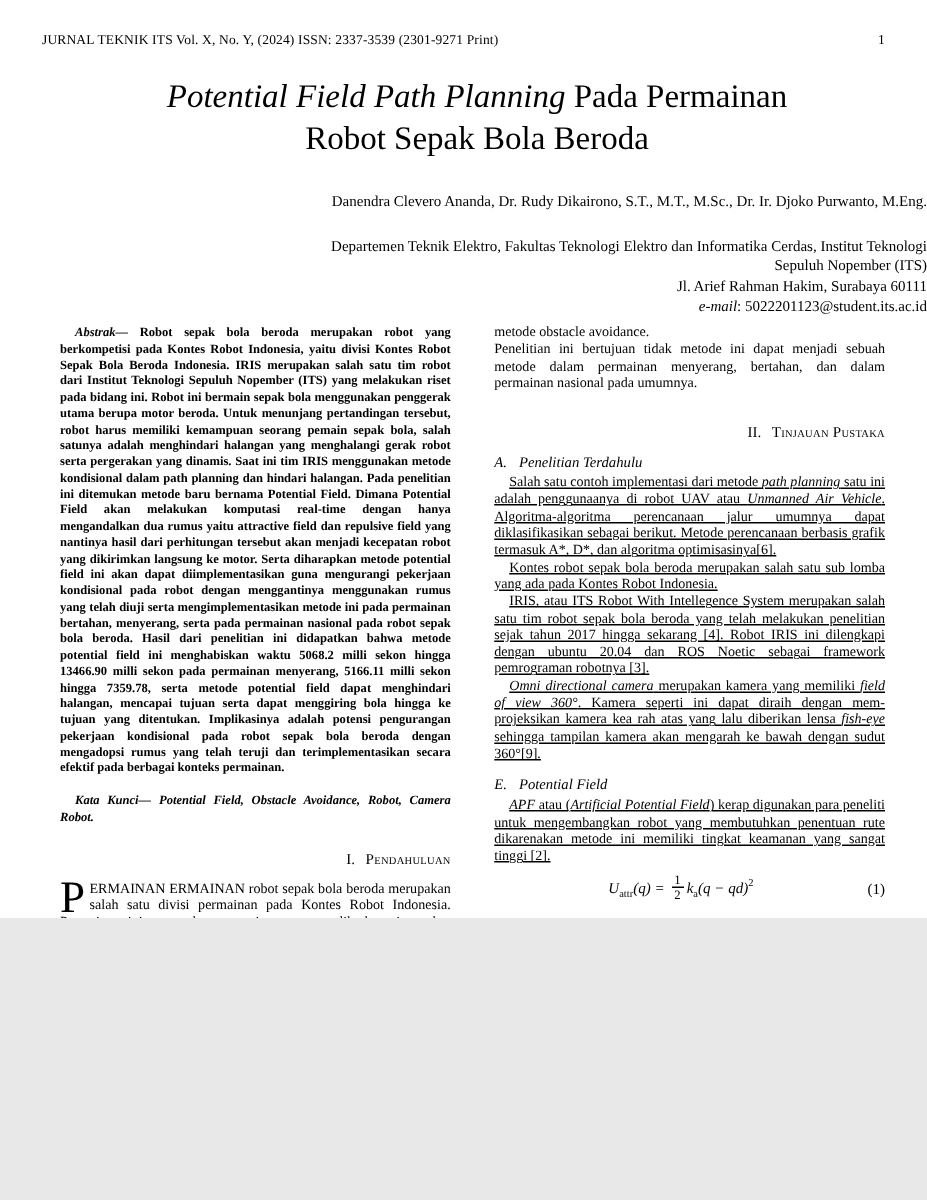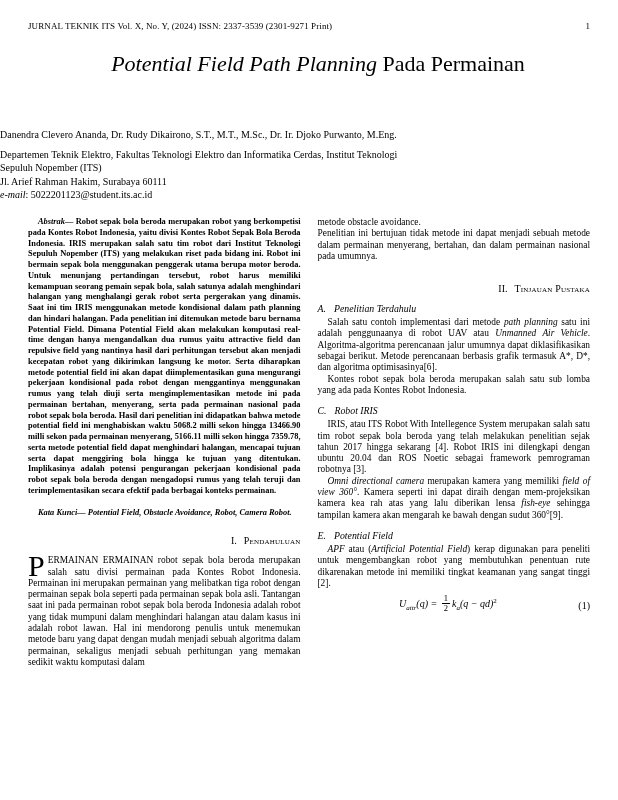--- a/index.html
+++ b/index.html
@@ -1,68 +1,68 @@
 <!DOCTYPE html>
 <html><head>
 <meta charset="utf-8">
 <style>
   html,body { margin:0; padding:0; background:#e8e8e8; }
   .page {
-    position:relative; width:618px; height:800px; margin:0 auto;
+    position:relative; width:618px; height:612px; margin:0 auto;
     background:#ffffff; font-family:"Liberation Serif", serif; color:#000;
     overflow:hidden;
   }
   .running-header {
     position:absolute; top:21px; left:28px; right:28px;
     display:flex; justify-content:space-between;
     font-size:9px; letter-spacing:0.1px;
   }
   .title {
     position:absolute; top:50px; left:0; right:0; margin:0;
     text-align:center; font-size:22px; font-weight:400; line-height:28px;padding-left:18px;
   }
   .it { font-style:italic; }
   .byline {
     position:absolute; top:128px; left:0; right:0;
-    text-align:left; font-size:10px; line-height:13.6px;
+    text-align:right; font-size:10px; line-height:13.6px;
   }
   .byline .row { margin:0; }
-  .byline .affil-gap { margin-top:6px; }
+  .byline .affil-gap { margin-top:16px; }
   .columns {
     position:absolute; top:217px; left:28px; width:562px;
     display:flex; gap:17px;
   }
-  .col { width:272.5px; }
+  .col { width:272.5px;margin-left:12px; }
   .abstract, .keywords {
     margin:0; font-size:8.4px; line-height:10.75px; font-weight:bold;
     text-align:justify; text-indent:10px;
   }
   .keywords { margin-top:11px; font-style:italic; }
   .sec-heading {
     margin:17px 0 9px; text-align:right; font-weight:400;
     font-size:10px;
   }
   .sec-heading .sc { font-variant:small-caps; margin-left:7px; letter-spacing:0.2px; }
   .body-par {
     margin:0; font-size:9.4px; line-height:11.3px; text-align:justify;
   }
-  .indent { text-indent:10px; }
+  .indent { text-indent:10px;text-decoration:underline; }
   .dropcap {
     float:left; font-size:30px; line-height:22px; padding:0 3px 0 0;
   }
   .sub-heading {
     margin:9px 0 3px; font-size:9.8px; font-style:italic; font-weight:400;
   }
   .sub-heading .sub-title { margin-left:8px;font-style:italic; }
   .right-top { margin-top:21px; }
   .equation {
     display:flex; align-items:center; margin-top:5px; font-size:10px;
   }
   .eq-body { flex:1; text-align:center; }
-  .eq-body sub { font-size:7px; font-style:italic; }
+  .eq-body sub { font-size:7px; }
   .eq-body sup { font-size:7px; }
   .frac {
     display:inline-block; vertical-align:middle; text-align:center;
     font-size:8.5px; line-height:1.05; margin:0 2px 3px 2px;
   }
   .frac .fn { display:block; padding:0 2px; }
   .frac .fd { display:block; border-top:0.8px solid #000; padding:0 2px; }
   .eq-num { font-style:normal; }
 </style>
 </head>
@@ -70,20 +70,21 @@
 
 <div class="page">
 
   <div class="running-header">
     <span>JURNAL TEKNIK ITS Vol. X, No. Y, (2024) ISSN: 2337-3539 (2301-9271 Print)</span>
     <span>1</span>
   </div>
 
   <h1 class="title">
     <span><span class="it">Potential Field Path Planning</span><span> Pada Permainan</span></span><br>
+    <span>Robot Sepak Bola Beroda</span>
   </h1>
 
   <div class="byline">
     <p class="row">Danendra Clevero Ananda, Dr. Rudy Dikairono, S.T., M.T., M.Sc., Dr. Ir. Djoko Purwanto, M.Eng.</p>
     <p class="row affil-gap">Departemen Teknik Elektro, Fakultas Teknologi Elektro dan Informatika Cerdas, Institut Teknologi</p>
     <p class="row">Sepuluh Nopember (ITS)</p>
     <p class="row">Jl. Arief Rahman Hakim, Surabaya 60111</p>
     <p class="row"><span class="it">e-mail</span><span>: 5022201123@student.its.ac.id</span></p>
   </div>
 
@@ -103,21 +104,20 @@
       <p class="body-par">metode obstacle avoidance.</p>
       <p class="body-par">Penelitian ini bertujuan tidak metode ini dapat menjadi sebuah metode dalam permainan menyerang, bertahan, dan dalam permainan nasional pada umumnya.</p>
 
       <h2 class="sec-heading right-top"><span>II.</span><span class="sc">Tinjauan Pustaka</span></h2>
 
       <h3 class="sub-heading"><span>A.</span><span class="sub-title">Penelitian Terdahulu</span></h3>
       <p class="body-par indent"><span>Salah satu contoh implementasi dari metode </span><span class="it">path planning</span><span> satu ini adalah penggunaanya di robot UAV atau </span><span class="it">Unmanned Air Vehicle</span><span>. Algoritma-algoritma perencanaan jalur umumnya dapat diklasifikasikan sebagai berikut. Metode perencanaan berbasis grafik termasuk A*, D*, dan algoritma optimisasinya[6].</span></p>
 
       <p class="body-par indent"><span>Kontes robot sepak bola beroda merupakan salah satu sub lomba yang ada pada Kontes Robot Indonesia.</span></p>
 
-      <h3 class="sub-heading"><span>C.</span><span class="sub-title">Robot IRIS</span></h3>
       <p class="body-par indent"><span>IRIS, atau ITS Robot With Intellegence System merupakan salah satu tim robot sepak bola beroda yang telah melakukan penelitian sejak tahun 2017 hingga sekarang [4]. Robot IRIS ini dilengkapi dengan ubuntu 20.04 dan ROS Noetic sebagai framework pemrograman robotnya [3].</span></p>
 
       <p class="body-par indent"><span class="it">Omni directional camera</span><span> merupakan kamera yang memiliki </span><span class="it">field of view 360°</span><span>. Kamera seperti ini dapat diraih dengan mem-projeksikan kamera kea rah atas yang lalu diberikan lensa </span><span class="it">fish-eye</span><span> sehingga tampilan kamera akan mengarah ke bawah dengan sudut 360°[9].</span></p>
 
       <h3 class="sub-heading"><span>E.</span><span class="sub-title">Potential Field</span></h3>
       <p class="body-par indent"><span class="it">APF</span><span> atau (</span><span class="it">Artificial Potential Field</span><span>) kerap digunakan para peneliti untuk mengembangkan robot yang membutuhkan penentuan rute dikarenakan metode ini memiliki tingkat keamanan yang sangat tinggi [2].</span></p>
 
       <div class="equation">
         <span class="eq-body"><span class="it">U</span><sub>attr</sub><span class="it">(q) =</span> <span class="frac"><span class="fn">1</span><span class="fd">2</span></span><span class="it">k</span><sub>a</sub><span class="it">(q − qd)</span><sup>2</sup></span>
         <span class="eq-num">(1)</span>

